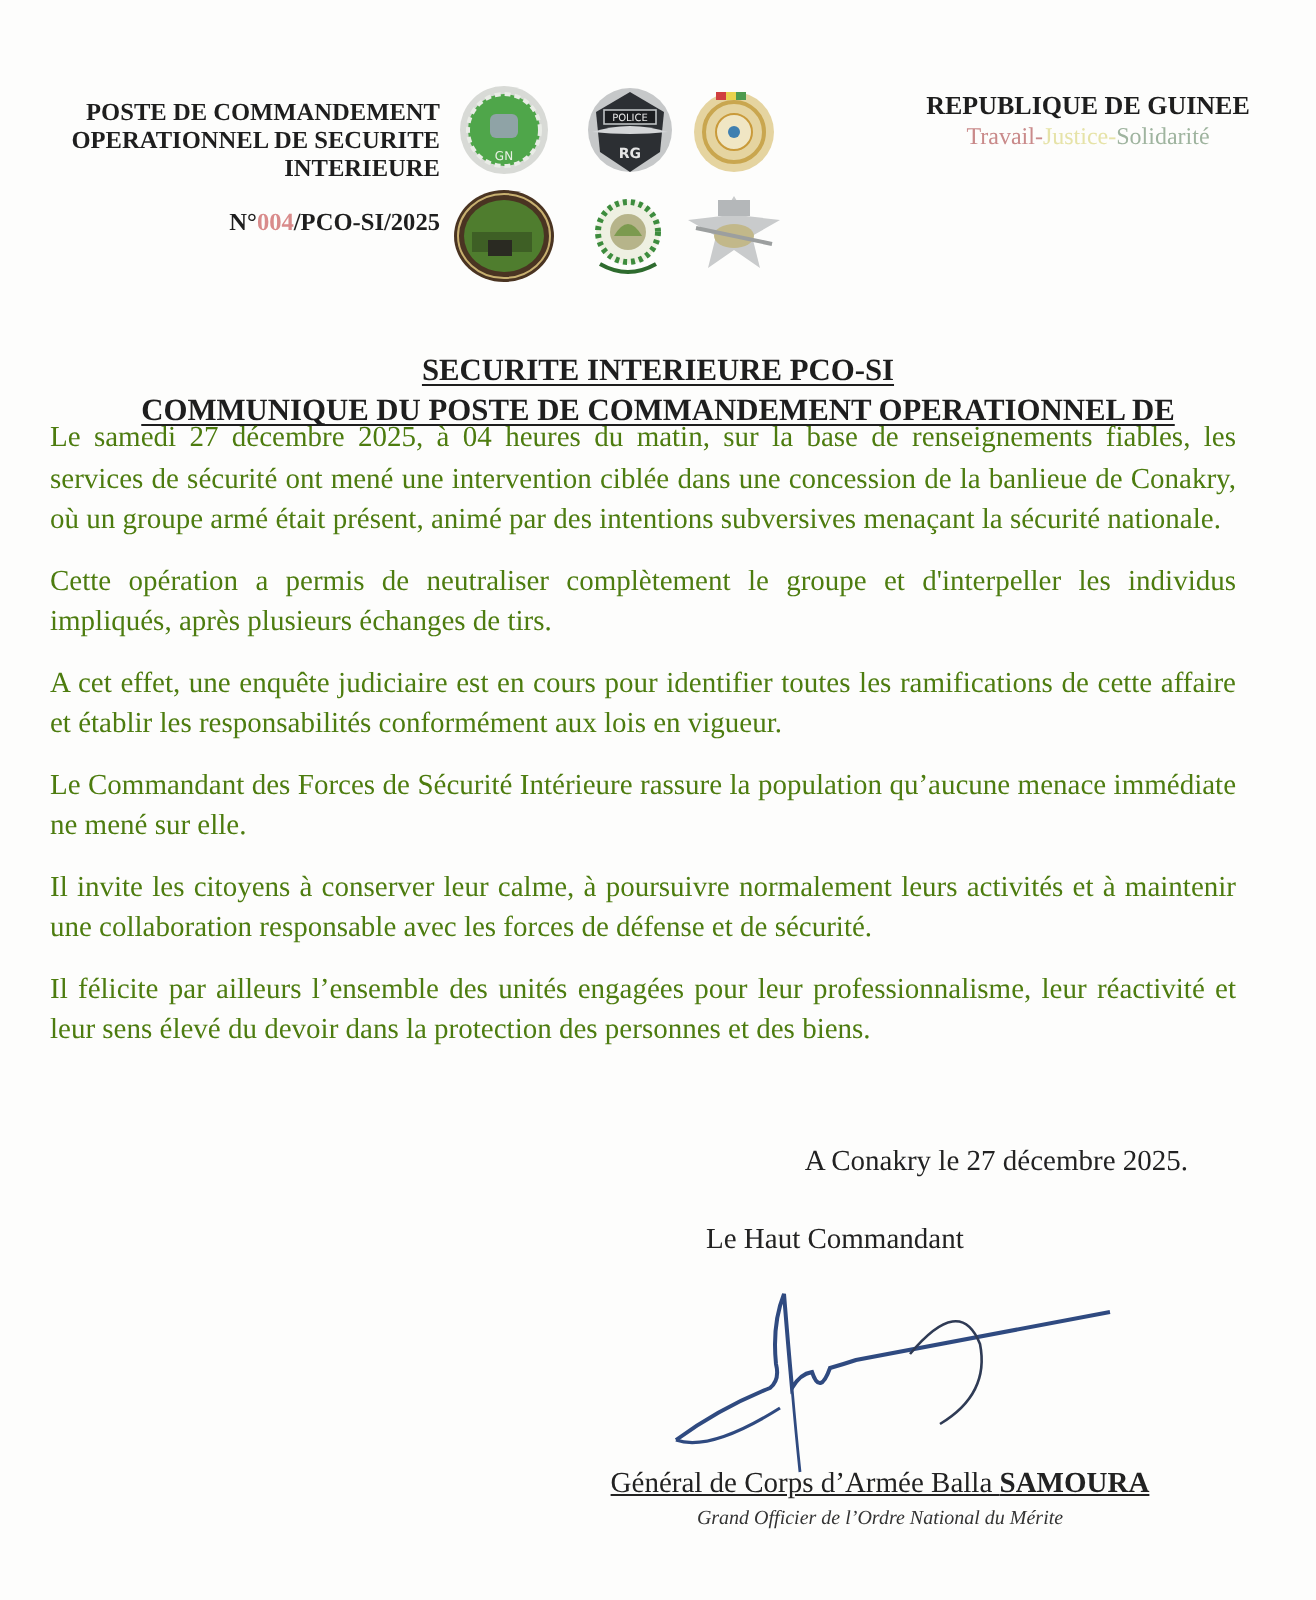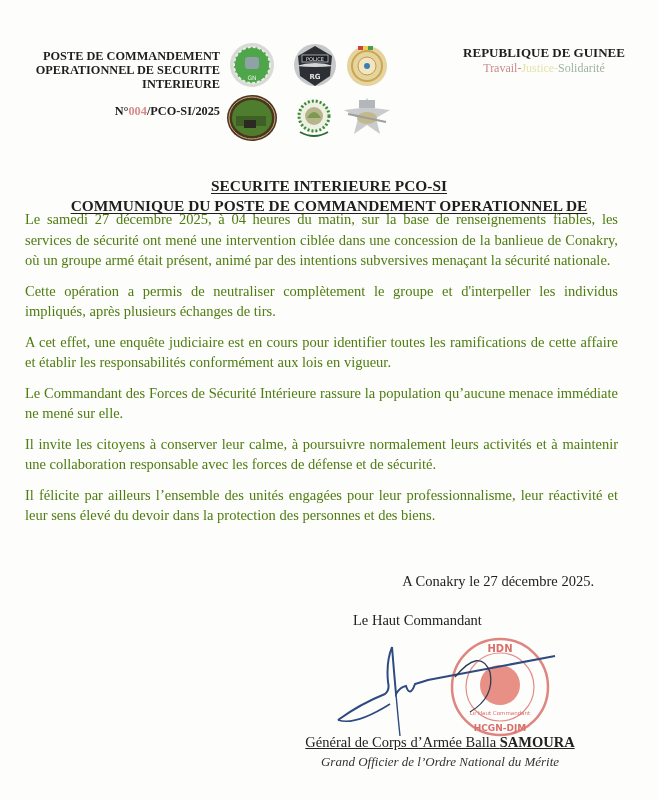--- a/index.html
+++ b/index.html
@@ -58,21 +58,21 @@
       position: absolute; left: 353px; top: 612px; font-size: 14.5px; color: #222;
     }
     .signer {
       position: absolute; left: 290px; top: 734px; width: 300px; text-align: center;
       font-size: 14.5px; color: #222;
     }
     .signer span.u { text-decoration: underline; margin-top: 42px; }
     .signer b { font-weight: bold; }
     .distinction {
       position: absolute; left: 290px; top: 754px; width: 300px; text-align: center;
-      font-size: 13px; font-style: italic; color: #333;
+      font-size: 10px; font-style: italic; color: #333;
     }
     .stamp { position: absolute; left: 445px; top: 635px; }
     .signature { position: absolute; left: 330px; top: 642px; }
   </style>
 </head>
 <body>
 
 <div class="page">
 
   <div class="hdr-left">
@@ -166,30 +166,20 @@
     <p>Cette opération a permis de neutraliser complètement le groupe et d'interpeller les individus impliqués, après plusieurs échanges de tirs.</p>
     <p>A cet effet, une enquête judiciaire est en cours pour identifier toutes les ramifications de cette affaire et établir les responsabilités conformément aux lois en vigueur.</p>
     <p>Le Commandant des Forces de Sécurité Intérieure rassure la population qu’aucune menace immédiate ne mené sur elle.</p>
     <p>Il invite les citoyens à conserver leur calme, à poursuivre normalement leurs activités et à maintenir une collaboration responsable avec les forces de défense et de sécurité.</p>
     <p>Il félicite par ailleurs l’ensemble des unités engagées pour leur professionnalisme, leur réactivité et leur sens élevé du devoir dans la protection des personnes et des biens.</p>
   </div>
 
   <div class="place-date">A Conakry le 27 décembre 2025.</div>
   <div class="sign-title">Le Haut Commandant</div>
 
-  <div class="stamp">
-    <svg width="110" height="104" viewBox="0 0 110 104">
-      <circle cx="55" cy="52" r="48" fill="none" stroke="#d9706a" stroke-width="2.5" opacity="0.85"></circle>
-      <circle cx="55" cy="52" r="34" fill="none" stroke="#d9706a" stroke-width="1.2" opacity="0.8"></circle>
-      <circle cx="55" cy="50" r="20" fill="#e06b5f" opacity="0.75"></circle>
-      <text x="55" y="17" font-size="10" font-weight="bold" text-anchor="middle" fill="#d9706a" font-family="DejaVu Sans, sans-serif">HDN</text>
-      <text x="55" y="96" font-size="9" font-weight="bold" text-anchor="middle" fill="#d9706a" font-family="DejaVu Sans, sans-serif">HCGN-DJM</text>
-      <text x="55" y="80" font-size="5.5" text-anchor="middle" fill="#d9706a" font-family="DejaVu Sans, sans-serif">Le Haut Commandant</text>
-    </svg>
-  </div>
 
   <div class="signature">
     <svg width="230" height="100" viewBox="0 0 230 100">
       <path d="M8 78 Q30 62 55 52 Q60 48 58 40 Q56 20 62 5 Q64 30 66 52 Q70 45 76 44 Q80 56 85 42 Q92 40 98 38 Q140 30 225 14" fill="none" stroke="#2f4a80" stroke-width="2"></path>
       <path d="M8 78 Q25 84 60 62" fill="none" stroke="#2f4a80" stroke-width="1.6"></path>
       <path d="M66 52 Q68 75 70 94" fill="none" stroke="#2f4a80" stroke-width="1.4"></path>
       <path d="M125 35 Q150 5 160 30 Q165 55 140 70" fill="none" stroke="#2f3b55" stroke-width="1.3"></path>
     </svg>
   </div>
 

